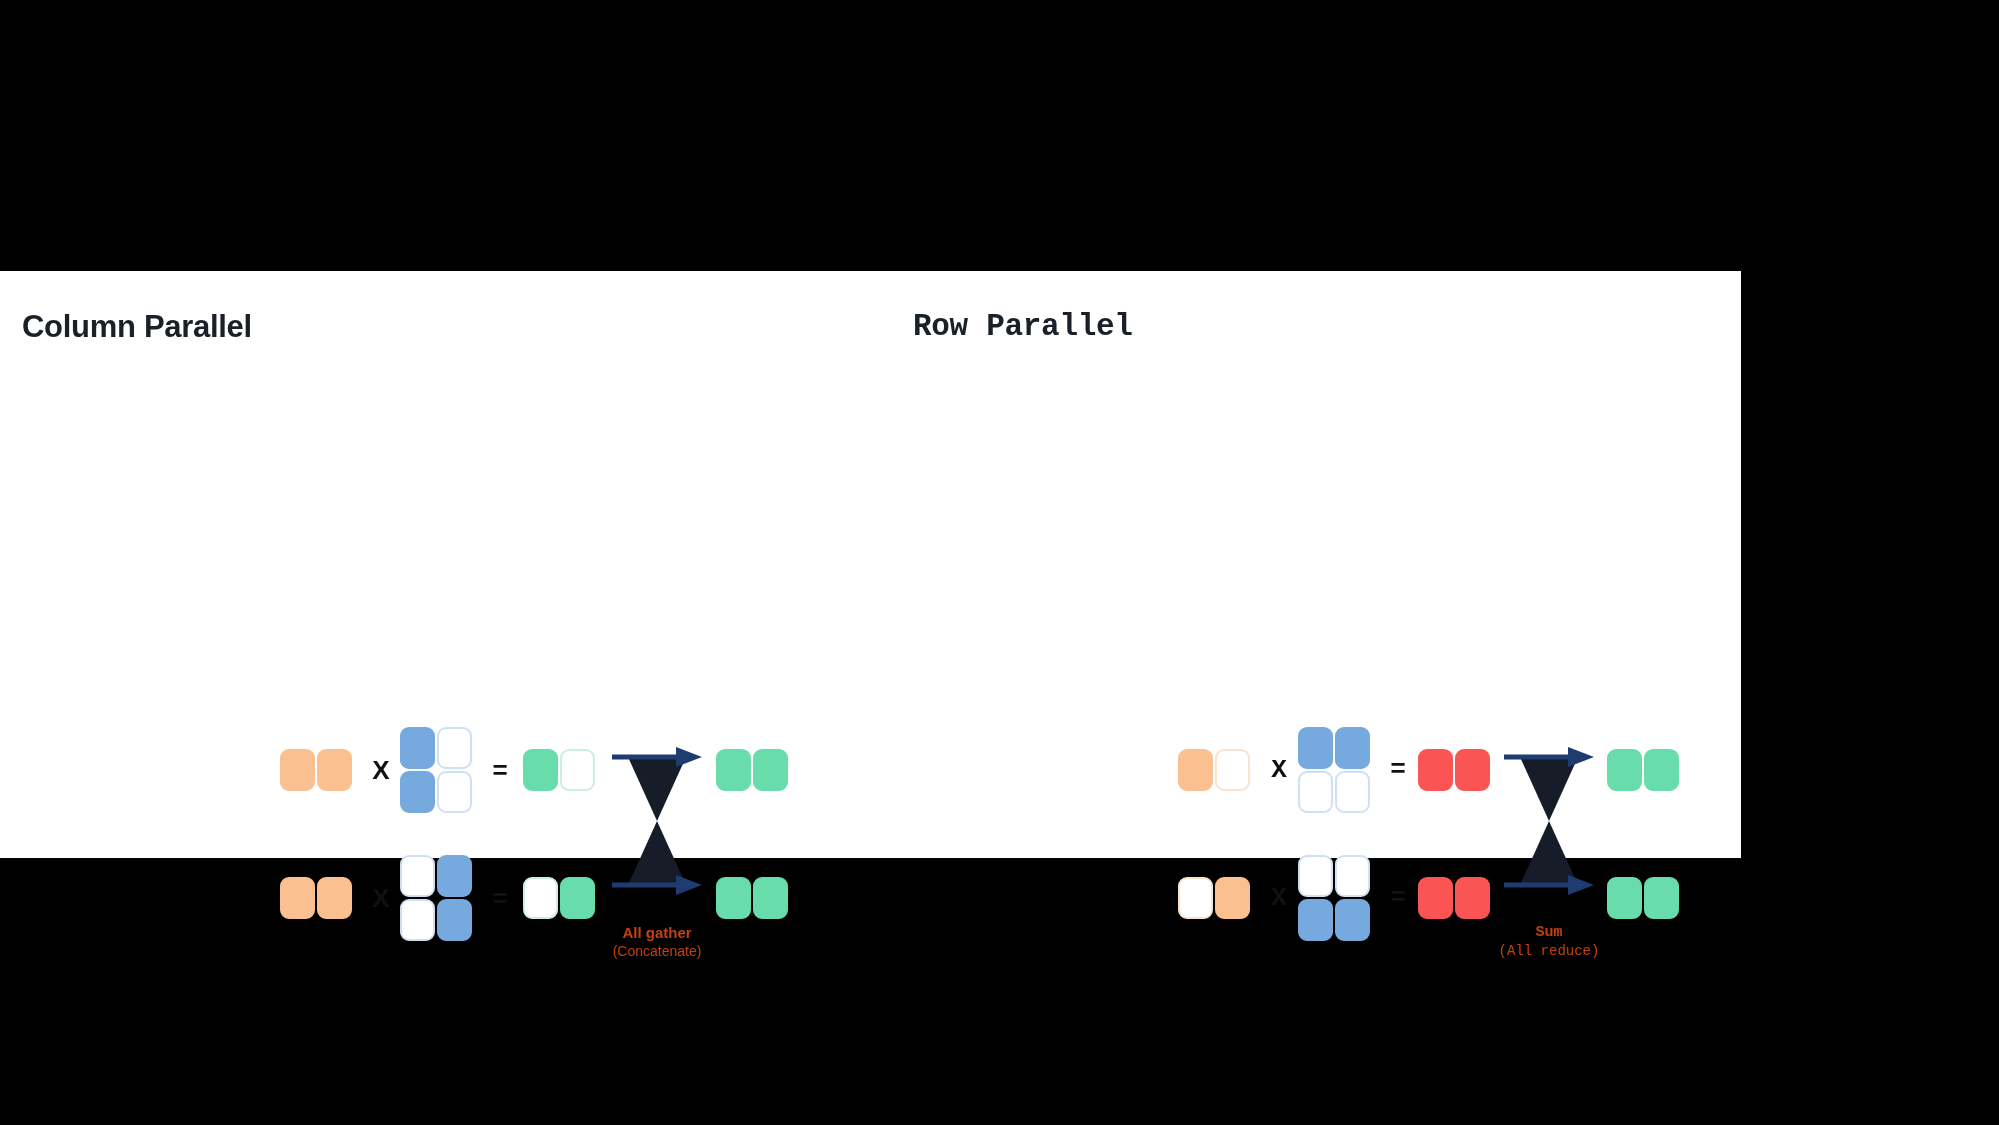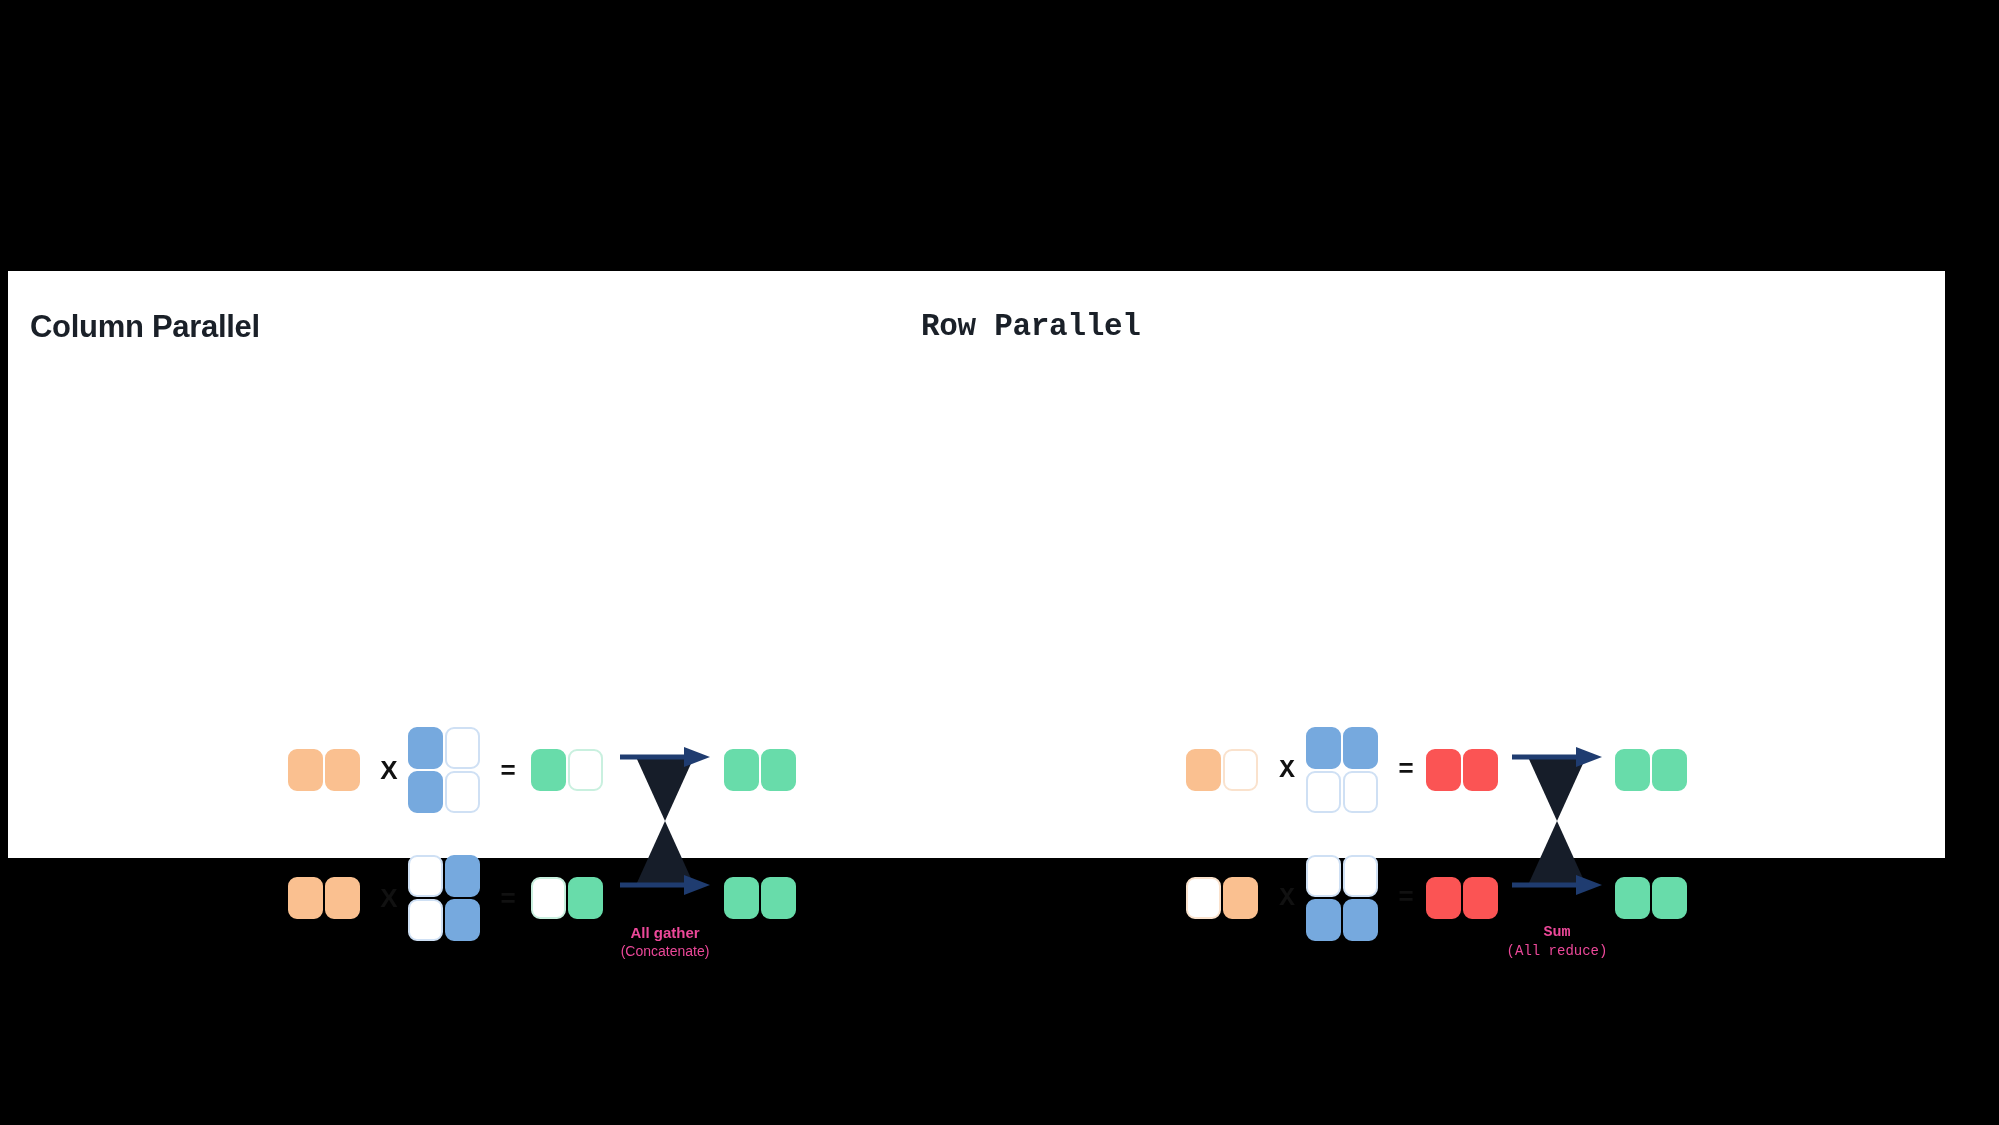--- a/index.html
+++ b/index.html
@@ -25,23 +25,23 @@
     left: 0;
     width: 1999px;
     background: #000000;
   }
   #bar-top    { top: 0;    height: 271px; }
   #bar-bottom { top: 858px; height: 267px; }
 
   
   #stage {
     position: absolute;
-    left: 8px;
+    left: 0;
     top: 271px;
-    width: 1937px;
+    width: 1741px;
     height: 587px;
     background: #ffffff;
   }
 
   
   .panel {
     position: absolute;
     top: 0;
     height: 587px;
   }
@@ -117,21 +117,21 @@
   .collective {
     position: absolute;
     pointer-events: none;
   }
   .collective svg { display: block; }
 
   .collective-caption {
     position: absolute;
     text-align: center;
     width: 220px;
-    color: #ec4899;
+    color: #c2410c;
   }
   .cap-main {
     display: block;
     font-size: 15px;
     font-weight: bold;
     line-height: 19px;
   }
   .cap-sub {
     display: block;
     font-size: 14px;

